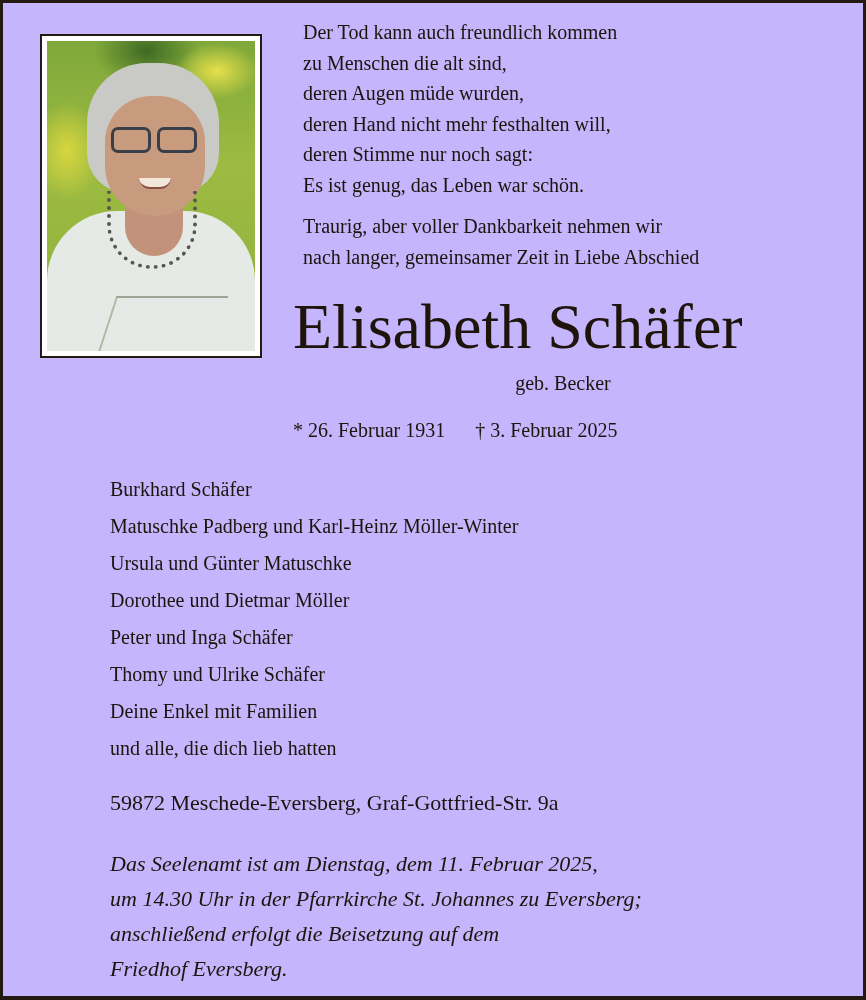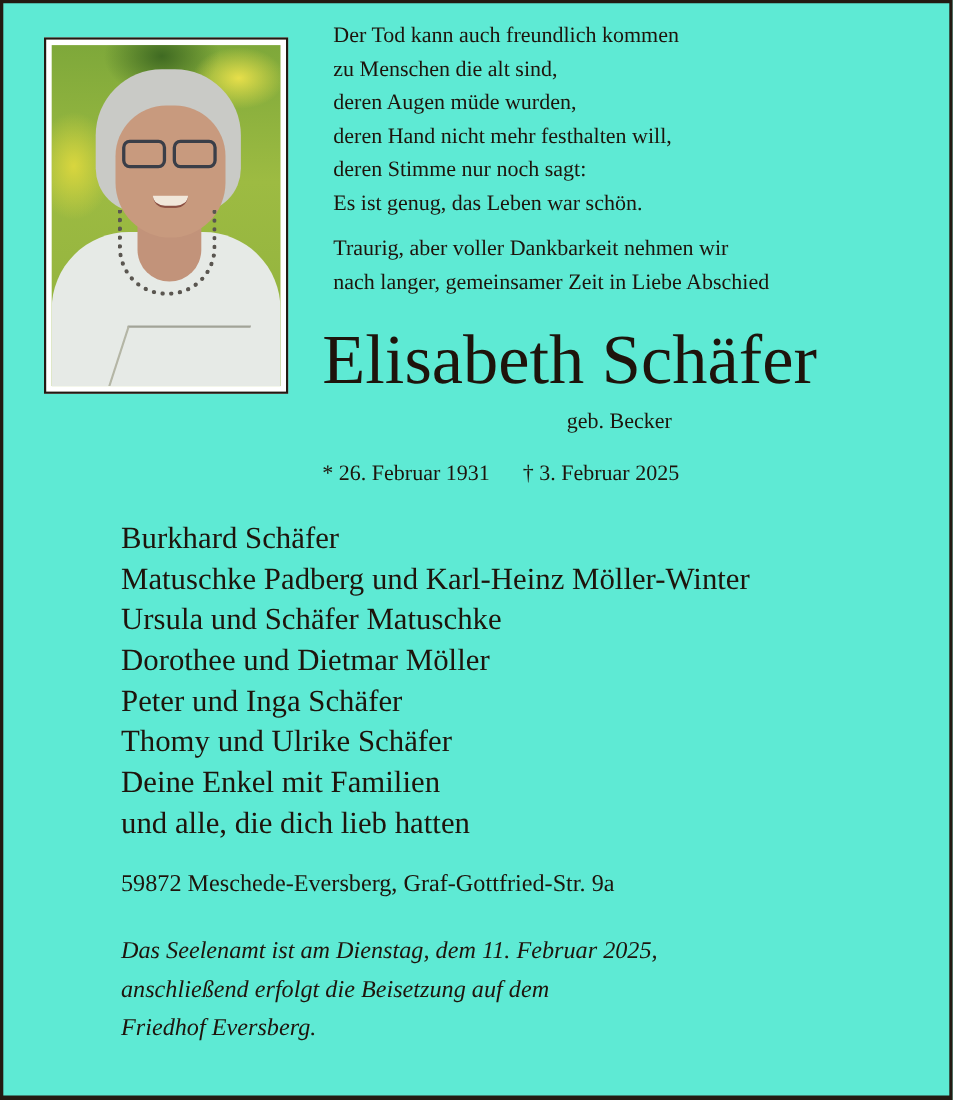--- a/index.html
+++ b/index.html
@@ -1,20 +1,20 @@
 <!DOCTYPE html>
 <html><head>
 <meta charset="utf-8">
 <style>
   html, body { margin:0; padding:0; background:#ffffff; }
   body { width:866px; height:1000px; overflow:hidden; }
   .page {
     position:absolute; left:0; top:0; width:866px; height:1000px;
     box-sizing:border-box; border:3px solid #231a12; border-bottom-width:4px;
-    background:#5eead4; color:#1e140c;
+    background:#c4b5fd; color:#1e140c;
     font-family:"Liberation Serif", "DejaVu Serif", serif;
   }
   .photo-frame {
     position:absolute; left:37px; top:31px; width:222px; height:324px;
     box-sizing:border-box; border:2px solid #231a12; background:#fff; padding:5px;
   }
   .photo {
     width:100%; height:100%; position:relative; overflow:hidden;
     background:
       radial-gradient(ellipse 60px 40px at 170px 30px, #e7df4a 0%, rgba(231,223,74,0) 70%),
@@ -72,21 +72,21 @@
   .maiden {
     position:absolute; left:290px; top:366px; width:540px; text-align:center;
     font-size:20px; line-height:28px;
   }
   .dates {
     position:absolute; left:290px; top:412px; width:540px; text-align:left;
     font-size:20px; line-height:30px; white-space:nowrap;
   }
   .dates .sep { display:inline-block; width:30px; }
   .mourners {
-    position:absolute; left:107px; top:468px; font-size:28px; line-height:37px;
+    position:absolute; left:107px; top:468px; font-size:20px; line-height:37px;
   }
   .mourners .line { display:block; white-space:nowrap; }
   .address {
     position:absolute; left:107px; top:784px; font-size:22px; line-height:32px; white-space:nowrap;
   }
   .service {
     position:absolute; left:107px; top:843px; font-size:22px; line-height:35px;
   }
   .service .line { display:block; white-space:nowrap;font-style:italic; }
 </style>
@@ -125,28 +125,29 @@
 
   <div class="name">Elisabeth Schäfer</div>
   <div class="maiden">geb. Becker</div>
   <div class="dates">
     <span>* 26. Februar 1931</span><span class="sep"></span><span>† 3. Februar 2025</span>
   </div>
 
   <div class="mourners">
     <span class="line">Burkhard Schäfer</span>
     <span class="line">Matuschke Padberg und Karl-Heinz Möller-Winter</span>
-    <span class="line">Ursula und Schäfer Matuschke</span>
+    <span class="line">Ursula und Günter Matuschke</span>
     <span class="line">Dorothee und Dietmar Möller</span>
     <span class="line">Peter und Inga Schäfer</span>
     <span class="line">Thomy und Ulrike Schäfer</span>
     <span class="line">Deine Enkel mit Familien</span>
     <span class="line">und alle, die dich lieb hatten</span>
   </div>
 
   <div class="address">59872 Meschede-Eversberg, Graf-Gottfried-Str. 9a</div>
 
   <div class="service">
     <span class="line">Das Seelenamt ist am Dienstag, dem 11. Februar 2025,</span>
+    <span class="line">um 14.30 Uhr in der Pfarrkirche St. Johannes zu Eversberg;</span>
     <span class="line">anschließend erfolgt die Beisetzung auf dem</span>
     <span class="line">Friedhof Eversberg.</span>
   </div>
 </div>
 
 </body></html>

